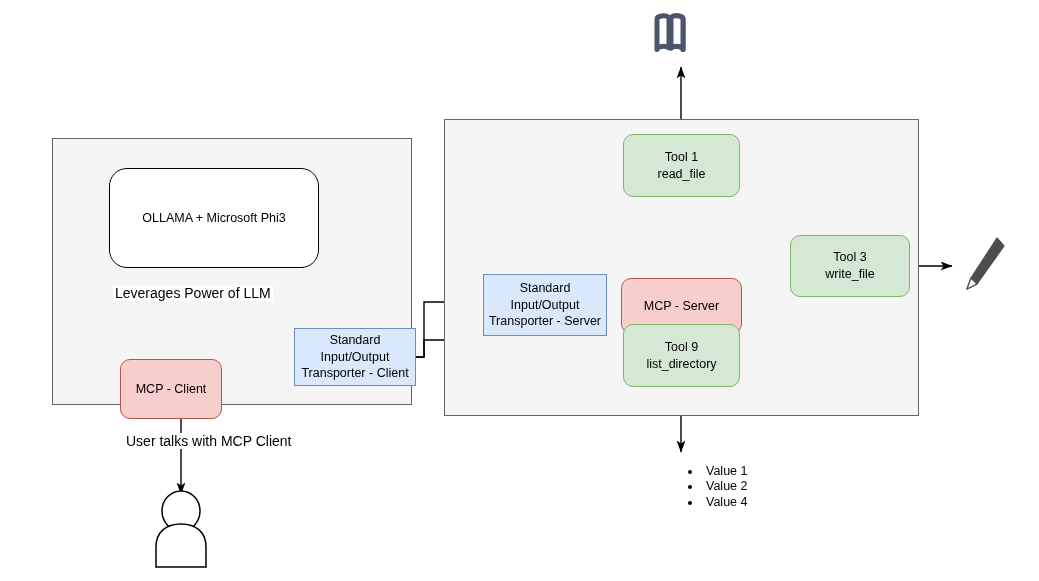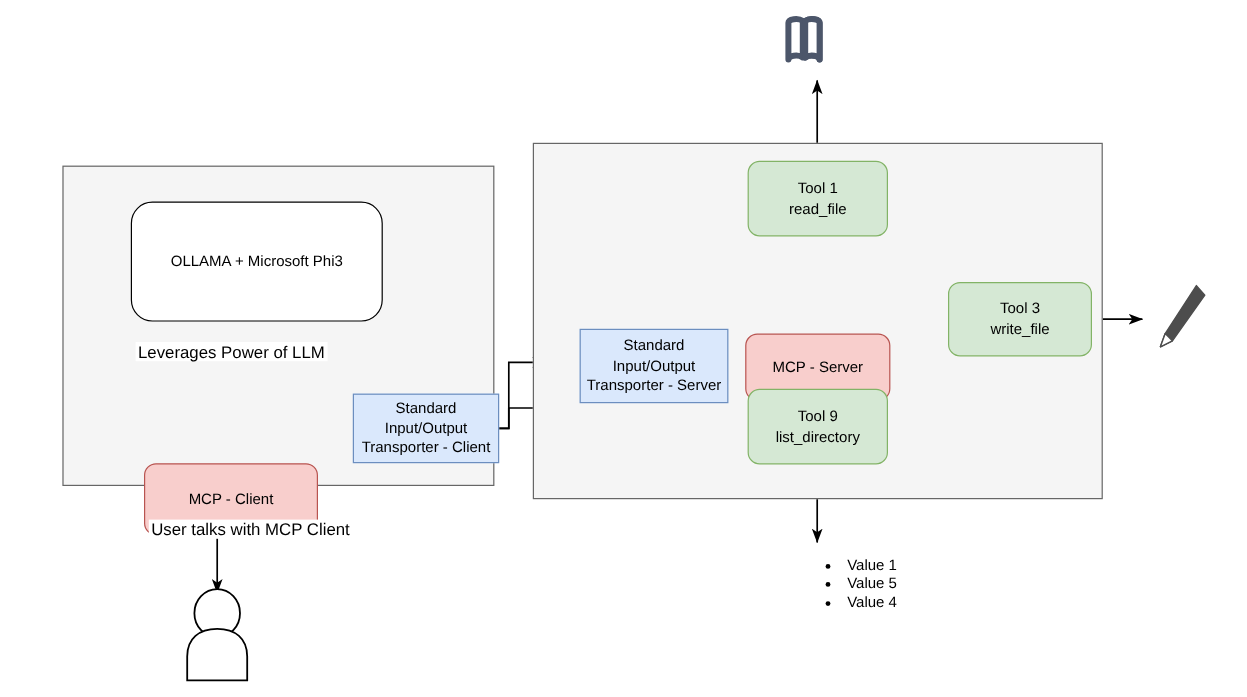--- a/index.html
+++ b/index.html
@@ -151,21 +151,21 @@
   <div class="container-box" style="left:52px; top:138px; width:360px; height:267px;"></div>
 
   <div class="container-box" style="left:444px; top:119px; width:475px; height:297px;"></div>
 
   <div class="node node-white" style="left:76px; top:168px; width:210px; height:100px;">
     <span>OLLAMA + Microsoft Phi3</span>
   </div>
 
   <div class="edge-label" style="left:113px; top:285px;"><span>Leverages Power of LLM</span></div>
 
-  <div class="node node-pink" style="left:120px; top:346px; width:145px; height:60px;">
+  <div class="node node-pink" style="left:120px; top:319px; width:102px; height:60px;">
     <span>MCP - Client</span>
   </div>
 
   <div class="node node-blue" style="left:270px; top:328px; width:122px; height:58px;">
     <span>Standard
 Input/Output
 Transporter - Client</span>
   </div>
 
   <div class="edge-label" style="left:124px; top:433px;"><span>User talks with MCP Client</span></div>
@@ -190,17 +190,17 @@
 list_directory</span>
   </div>
 
   <div class="node node-green" style="left:771px; top:235px; width:120px; height:62px;margin-left:19px;">
     <span>Tool 3
 write_file</span>
   </div>
 
   <ul class="bullet-list" style="left:686px; top:464px;">
     <li>Value 1</li>
-    <li>Value 5</li>
+    <li>Value 2</li>
     <li>Value 4</li>
   </ul>
 
 </div>
 
 </body></html>

